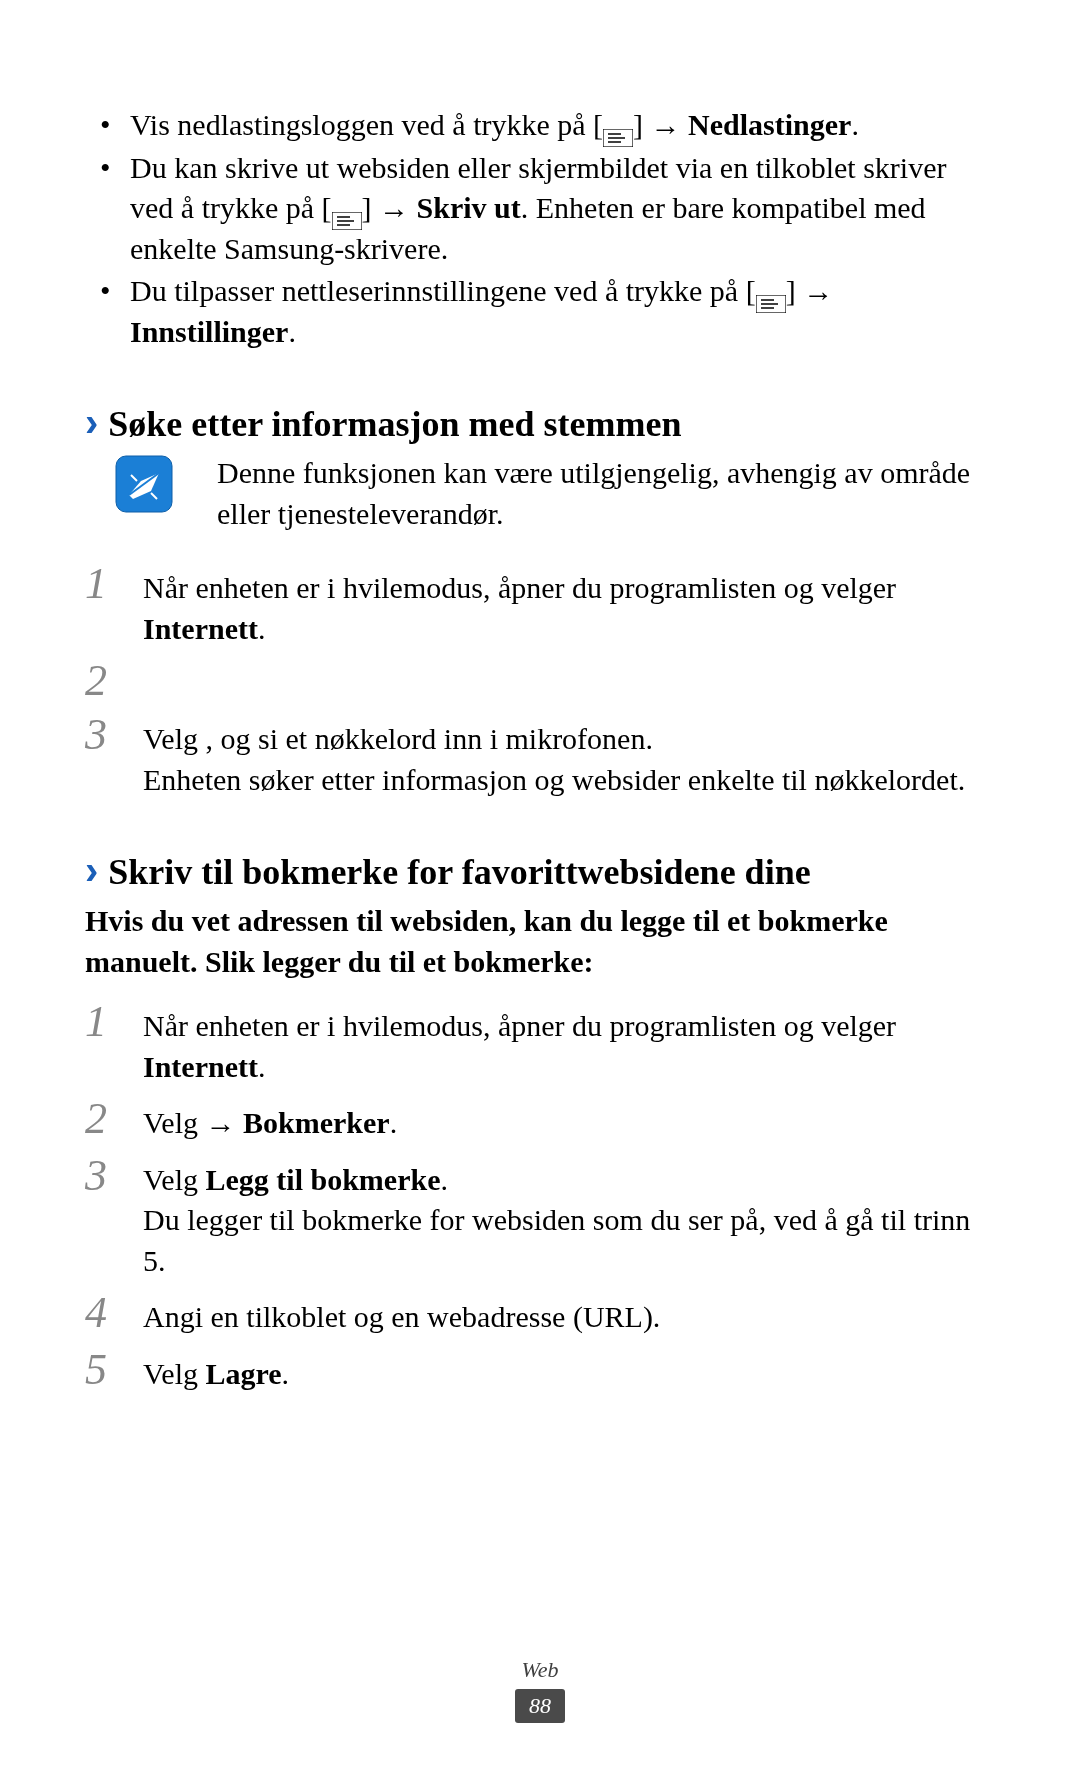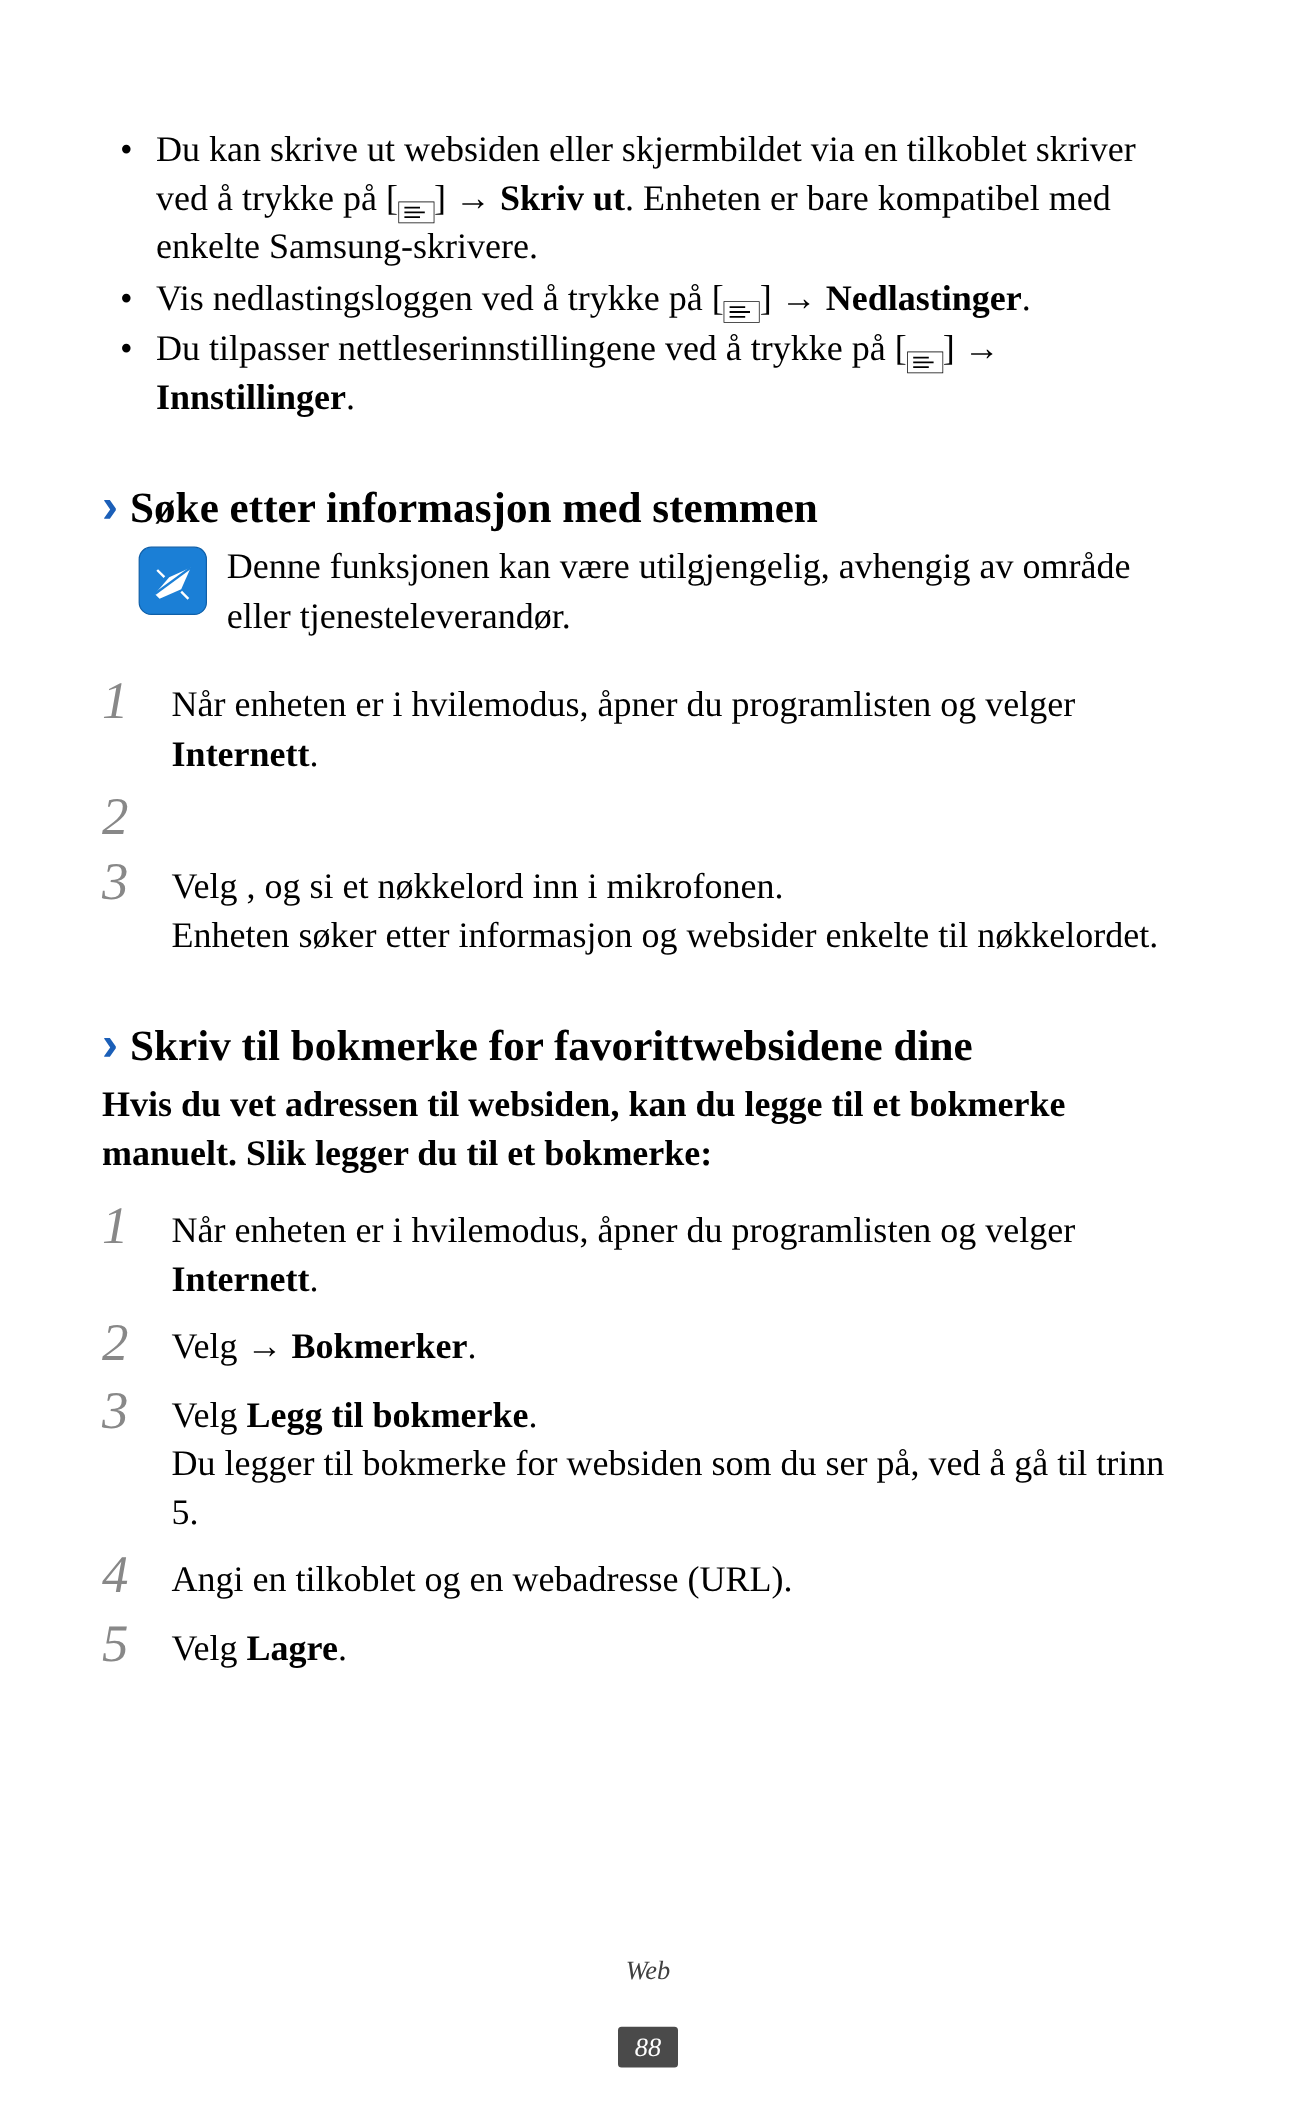--- a/index.html
+++ b/index.html
@@ -53,20 +53,21 @@
   .heading-text {
     font-size: 36px;
     font-weight: bold;
     font-family: Georgia, serif;
   }
   .note-row {
     display: flex;
     align-items: flex-start;
     margin-left: 30px;
     margin-bottom: 28px;
+    gap: 28px;
   }
   .note-icon {
     width: 58px;
     height: 58px;
     flex-shrink: 0;
     margin-right: 16px;
     margin-top: 2px;
   }
   .note-text {
     font-size: 30px;
@@ -118,42 +119,41 @@
   }
   .page-badge {
     display: inline-block;
     background: #4a4a4a;
     color: #fff;
     font-size: 22px;
     padding: 4px 14px;
     border-radius: 3px;
     font-style: italic;
     font-family: Georgia, serif;
-    margin-top: 28px;
   }
 </style>
 </head>
 <body>
 
 <ul class="bullet-list">
+  <li>
+    <span>Vis nedlastingsloggen ved å trykke på [</span><span class="menu-icon"><svg viewBox="0 0 30 18">
+          <rect x="0" y="0" width="30" height="18" fill="none" stroke="#000" stroke-width="1.2"></rect>
+          <line x1="5" y1="5" x2="18" y2="5" stroke="#000" stroke-width="1.5"></line>
+          <line x1="5" y1="9" x2="22" y2="9" stroke="#000" stroke-width="1.5"></line>
+          <line x1="5" y1="13" x2="18" y2="13" stroke="#000" stroke-width="1.5"></line>
+        </svg></span><span>] → </span><span class="bold">Nedlastinger</span><span>.</span>
+  </li>
   <li>
     <span>Du kan skrive ut websiden eller skjermbildet via en tilkoblet skriver ved å trykke på [</span><span class="menu-icon"><svg viewBox="0 0 30 18">
           <rect x="0" y="0" width="30" height="18" fill="none" stroke="#000" stroke-width="1.2"></rect>
           <line x1="5" y1="5" x2="18" y2="5" stroke="#000" stroke-width="1.5"></line>
           <line x1="5" y1="9" x2="22" y2="9" stroke="#000" stroke-width="1.5"></line>
           <line x1="5" y1="13" x2="18" y2="13" stroke="#000" stroke-width="1.5"></line>
         </svg></span><span>] → </span><span class="bold">Skriv ut</span><span>. Enheten er bare kompatibel med enkelte Samsung-skrivere.</span>
-  </li>
-  <li>
-    <span>Vis nedlastingsloggen ved å trykke på [</span><span class="menu-icon"><svg viewBox="0 0 30 18">
-          <rect x="0" y="0" width="30" height="18" fill="none" stroke="#000" stroke-width="1.2"></rect>
-          <line x1="5" y1="5" x2="18" y2="5" stroke="#000" stroke-width="1.5"></line>
-          <line x1="5" y1="9" x2="22" y2="9" stroke="#000" stroke-width="1.5"></line>
-          <line x1="5" y1="13" x2="18" y2="13" stroke="#000" stroke-width="1.5"></line>
-        </svg></span><span>] → </span><span class="bold">Nedlastinger</span><span>.</span>
   </li>
   <li>
     <span>Du tilpasser nettleserinnstillingene ved å trykke på [</span><span class="menu-icon"><svg viewBox="0 0 30 18">
           <rect x="0" y="0" width="30" height="18" fill="none" stroke="#000" stroke-width="1.2"></rect>
           <line x1="5" y1="5" x2="18" y2="5" stroke="#000" stroke-width="1.5"></line>
           <line x1="5" y1="9" x2="22" y2="9" stroke="#000" stroke-width="1.5"></line>
           <line x1="5" y1="13" x2="18" y2="13" stroke="#000" stroke-width="1.5"></line>
         </svg></span><span>] → </span><span class="bold">Innstillinger</span><span>.</span>
   </li>
 </ul>

